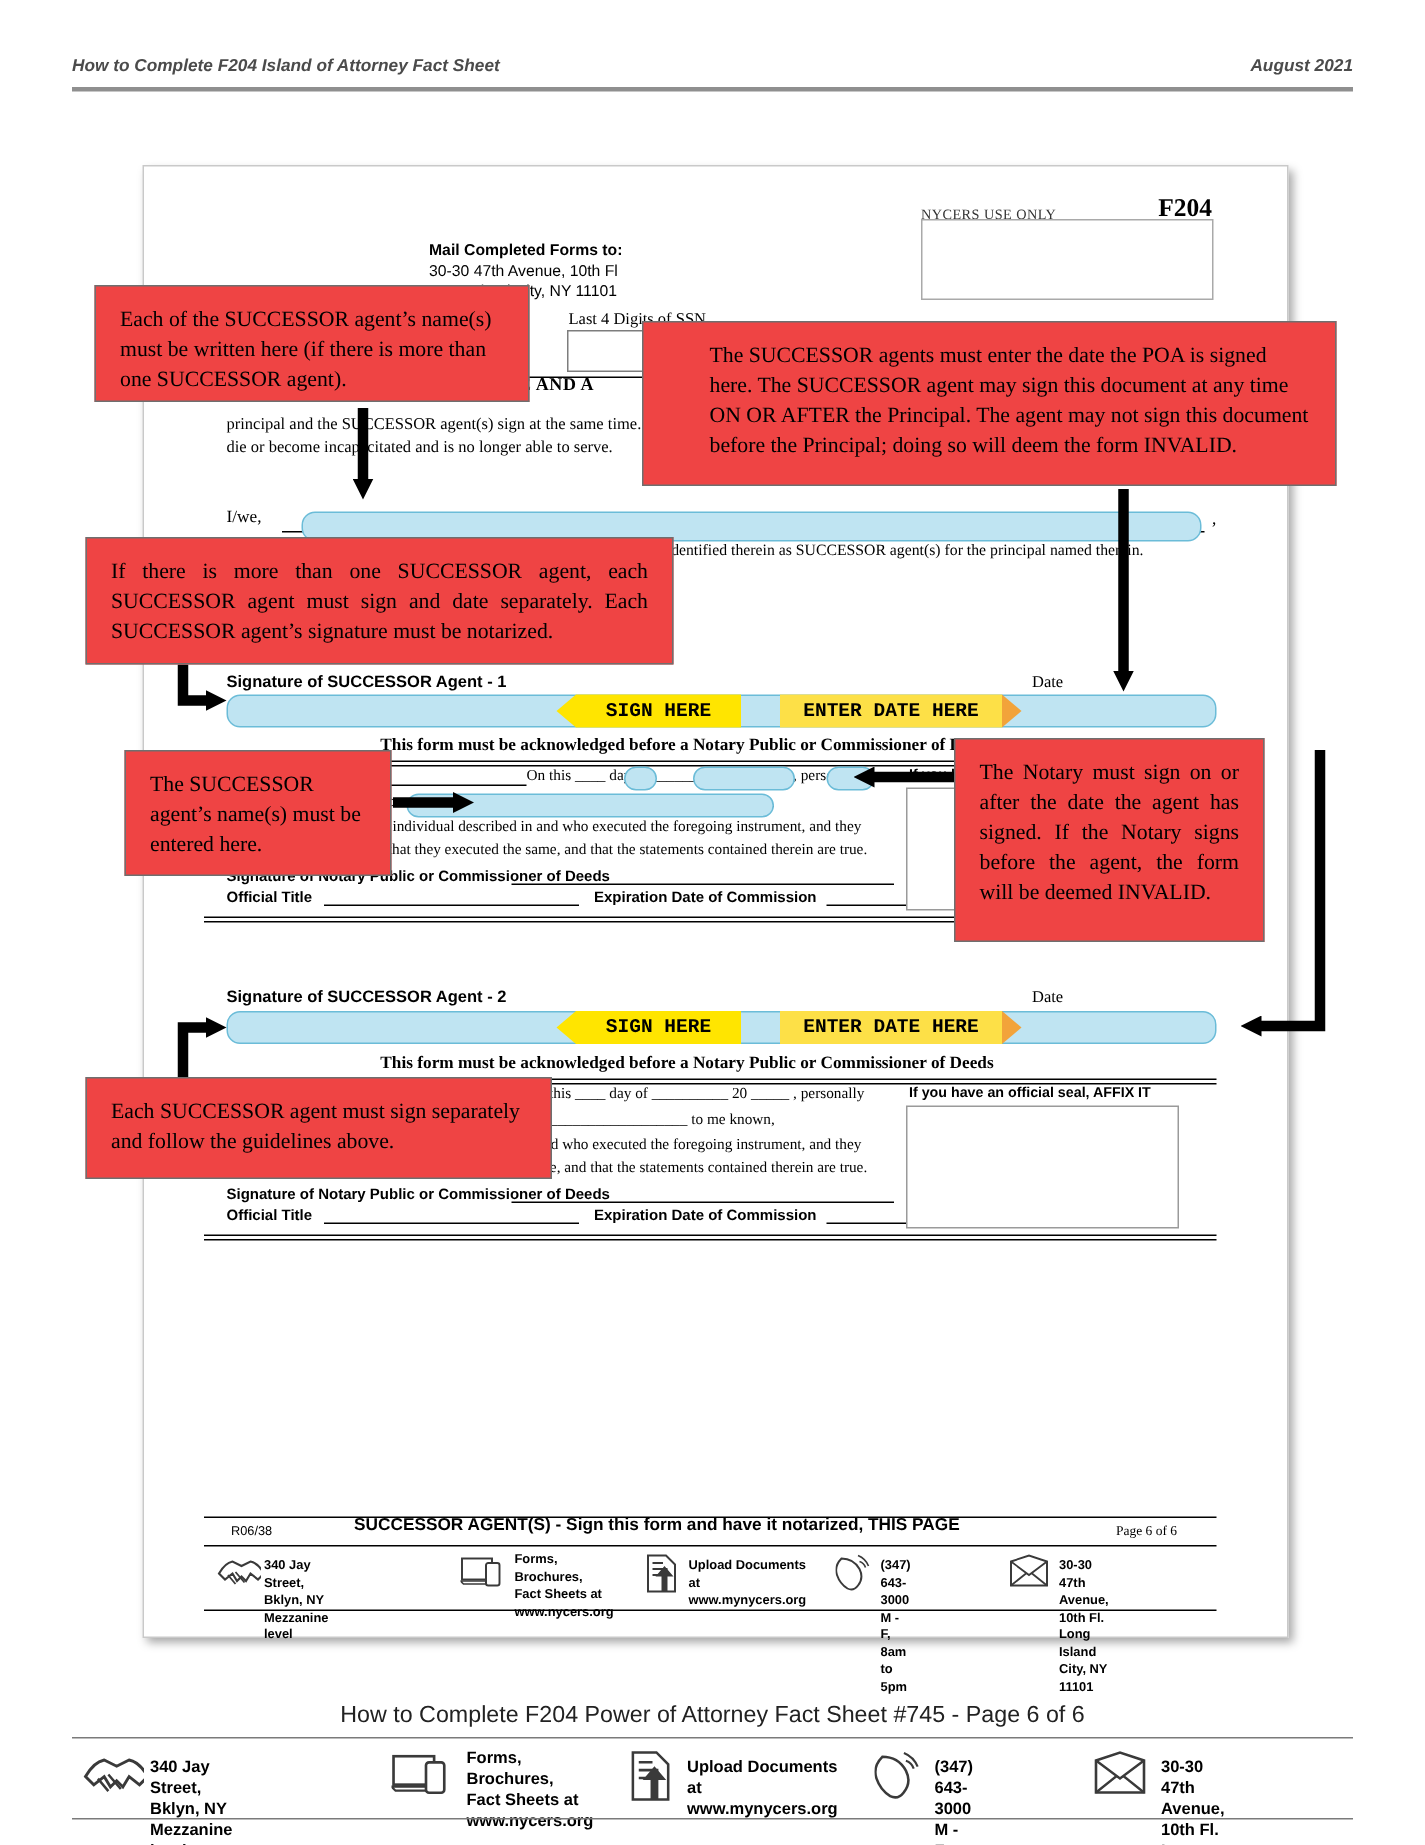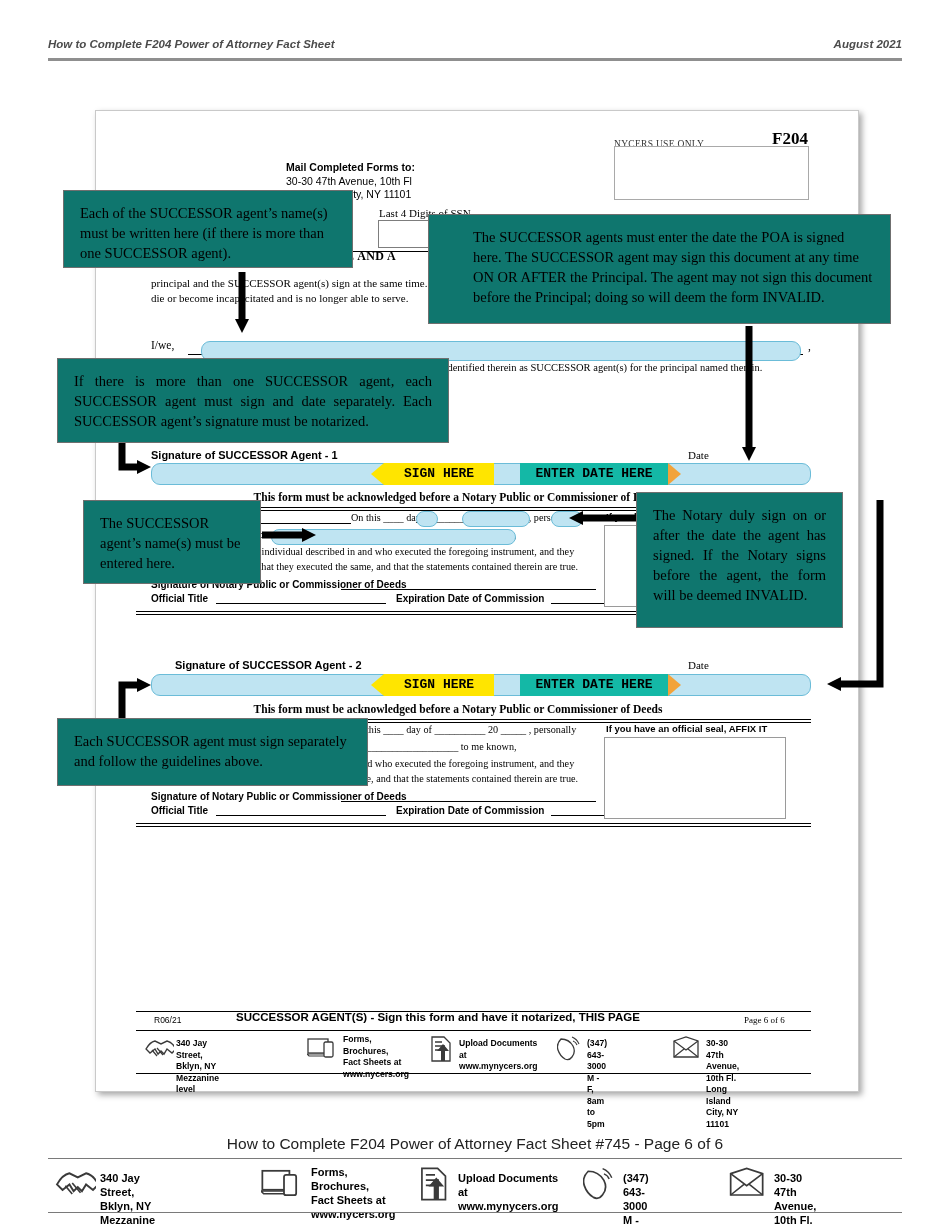--- a/index.html
+++ b/index.html
@@ -85,21 +85,21 @@
       font-weight:bold;font-size:10px;}
   .sealbox{position:absolute;border:1px solid #9a9a9a;background:#fff;}
   .sealttl{position:absolute;font-family:"Liberation Sans",sans-serif;
       font-weight:bold;font-size:9.5px;}
 
   
   .banner{position:absolute;height:22px;line-height:22px;
       font-family:Liberation Mono, monospace;font-weight:bold;font-size:13px;
       color:#000;text-align:center;}
   .banner.sign{background:#ffe500;}
-  .banner.date{background:#14b8a6;}
+  .banner.date{background:#fde047;}
   .banner .tail-l{position:absolute;left:-13px;top:0;width:0;height:0;
       border-top:11px solid transparent;border-bottom:11px solid transparent;
       border-right:13px solid #ffe500;}
   .banner .tail-r{position:absolute;right:-13px;top:0;width:0;height:0;
       border-top:11px solid transparent;border-bottom:11px solid transparent;
       border-left:13px solid #f2a33a;}
 
   
   .ffoot-rule{position:absolute;left:40px;width:675px;border-top:1px solid #000;}
   .ffoot-rev{position:absolute;font-family:"Liberation Sans",sans-serif;font-size:8.5px;}
@@ -107,21 +107,21 @@
       font-weight:bold;font-size:11.5px;}
   .ffoot-pg{position:absolute;font-family:"Liberation Serif",serif;font-size:9px;}
 
   
   .strip{position:absolute;}
   .strip .cell{position:absolute;}
   .strip .ct{position:absolute;font-family:"Liberation Sans",sans-serif;
       font-weight:bold;line-height:11.5px;}
 
   
-  .callout{position:absolute;background:#0f766e;border:1px solid #6f6f6f;
+  .callout{position:absolute;background:#ef4444;border:1px solid #6f6f6f;
       box-sizing:border-box;
       font-family:"Liberation Serif",serif;font-size:14.5px;line-height:20px;
       padding:12px 16px;color:#000;}
   .callout.justify{text-align:justify;}
 
   
   #arrows{position:absolute;left:0;top:0;width:950px;height:1230px;
       pointer-events:none;}
 
   
@@ -131,21 +131,21 @@
       border-top:1.5px solid #7a7a7a;}
   #pagefoot-rule2{position:absolute;left:48px;top:1212px;width:854px;
       border-top:1.5px solid #7a7a7a;}
 </style>
 </head>
 <body>
 
 <div class="page">
 
   <div id="runhead">
-    <span class="rh-left">How to Complete F204 Power of Attorney Fact Sheet</span>
+    <span class="rh-left">How to Complete F204 Island of Attorney Fact Sheet</span>
     <span class="rh-right">August 2021</span>
     <div class="rh-rule"></div>
   </div>
 
   <div id="sheet">
    <div id="sheet-inner">
 
 
     <div class="mailto">
       <div class="b">Mail Completed Forms to:</div>
@@ -194,21 +194,21 @@
     <div class="not-bold" style="left:55px;top:468px;">Signature of Notary Public or Commissioner of Deeds</div>
     <div class="not-rule" style="left:245px;top:478px;width:255px;"></div>
     <div class="not-bold" style="left:55px;top:482px;">Official Title</div>
     <div class="not-rule" style="left:120px;top:492px;width:170px;"></div>
     <div class="not-bold" style="left:300px;top:482px;">Expiration Date of Commission</div>
     <div class="not-rule" style="left:455px;top:492px;width:110px;"></div>
     <div class="sealttl" style="left:510px;top:400px;">If you have an official seal, AFFIX IT</div>
     <div class="sealbox" style="left:508px;top:414px;width:180px;height:80px;"></div>
     <div class="dblrule" style="left:40px;top:500px;width:675px;"></div>
 
-    <div class="sig-label" style="left:55px;top:548px;margin-left:24px;">Signature of SUCCESSOR Agent - 2</div>
+    <div class="sig-label" style="left:55px;top:548px;">Signature of SUCCESSOR Agent - 2</div>
     <div class="date-label" style="left:592px;top:548px;">Date</div>
     <div class="hl" style="left:55px;top:563px;width:660px;height:22px;"></div>
 
     <div class="ack" style="left:52px;top:592px;">This form must be acknowledged before a Notary Public or Commissioner of Deeds</div>
 
     <div class="dblrule" style="left:40px;top:608px;width:675px;"></div>
     <div class="not-rule" style="left:55px;top:624px;width:200px;"></div>
     <div class="not-txt" style="left:255px;top:612px;width:240px;">On this ____ day of __________ 20 _____ , personally</div>
     <div class="not-txt" style="left:55px;top:629px;width:440px;">appeared before me the above named ______________________________ to me known,</div>
     <div class="not-txt" style="left:55px;top:646px;width:440px;">and known to me to be the individual described in and who executed the foregoing instrument, and they</div>
@@ -235,21 +235,21 @@
     <div class="banner sign" style="left:288px;top:563px;width:110px;">
       <span class="tail-l"></span>
       <span>SIGN HERE</span>
     </div>
     <div class="banner date" style="left:424px;top:563px;width:148px;">
       <span>ENTER DATE HERE</span>
       <span class="tail-r"></span>
     </div>
 
     <div class="ffoot-rule" style="top:900px;"></div>
-    <div class="ffoot-rev" style="left:58px;top:904px;">R06/21</div>
+    <div class="ffoot-rev" style="left:58px;top:904px;">R06/38</div>
     <div class="ffoot-mid" style="left:140px;top:900px;">SUCCESSOR AGENT(S) - Sign this form and have it notarized, THIS PAGE</div>
     <div class="ffoot-pg" style="left:648px;top:904px;">Page 6 of 6</div>
     <div class="ffoot-rule" style="top:919px;"></div>
 
     <div class="strip" style="left:48px;top:924px;width:665px;height:34px;">
       <div class="cell" style="left:0;top:0;">
         <svg width="30" height="26" viewBox="0 0 30 26">
           <path d="M2 14 q4 -7 9 -8 l6 3 6 -3 q5 1 9 8 l-4 4 -5 -4 -3 5 -3 -3 -3 3 -3 -5 -5 4 z" fill="none" stroke="#3a3a3a" stroke-width="1.4"></path>
           <path d="M8 15 l5 6 M13 13 l6 7" fill="none" stroke="#3a3a3a" stroke-width="1.2"></path>
         </svg>
@@ -339,21 +339,21 @@
 
   <div class="callout" style="left:83px;top:500px;width:178px;height:84px;">
     <span>The SUCCESSOR agent’s name(s) must be entered here.</span>
   </div>
 
   <div class="callout justify" style="left:57px;top:358px;width:392px;height:85px;">
     <span>If there is more than one SUCCESSOR agent, each SUCCESSOR agent must sign and date separately. Each SUCCESSOR agent’s signature must be notarized.</span>
   </div>
 
   <div class="callout justify" style="left:636px;top:492px;width:207px;height:136px;">
-    <span>The Notary duly sign on or after the date the agent has signed. If the Notary signs before the agent, the form will be deemed INVALID.</span>
+    <span>The Notary must sign on or after the date the agent has signed. If the Notary signs before the agent, the form will be deemed INVALID.</span>
   </div>
 
   <div class="callout" style="left:57px;top:718px;width:311px;height:68px;">
     <span>Each SUCCESSOR agent must sign separately and follow the guidelines above.</span>
   </div>
 
   <div id="pagefoot-title">How to Complete F204 Power of Attorney Fact Sheet #745 - Page 6 of 6</div>
   <div id="pagefoot-rule1"></div>
 
   <div class="strip" style="left:48px;top:1163px;width:854px;height:46px;">

